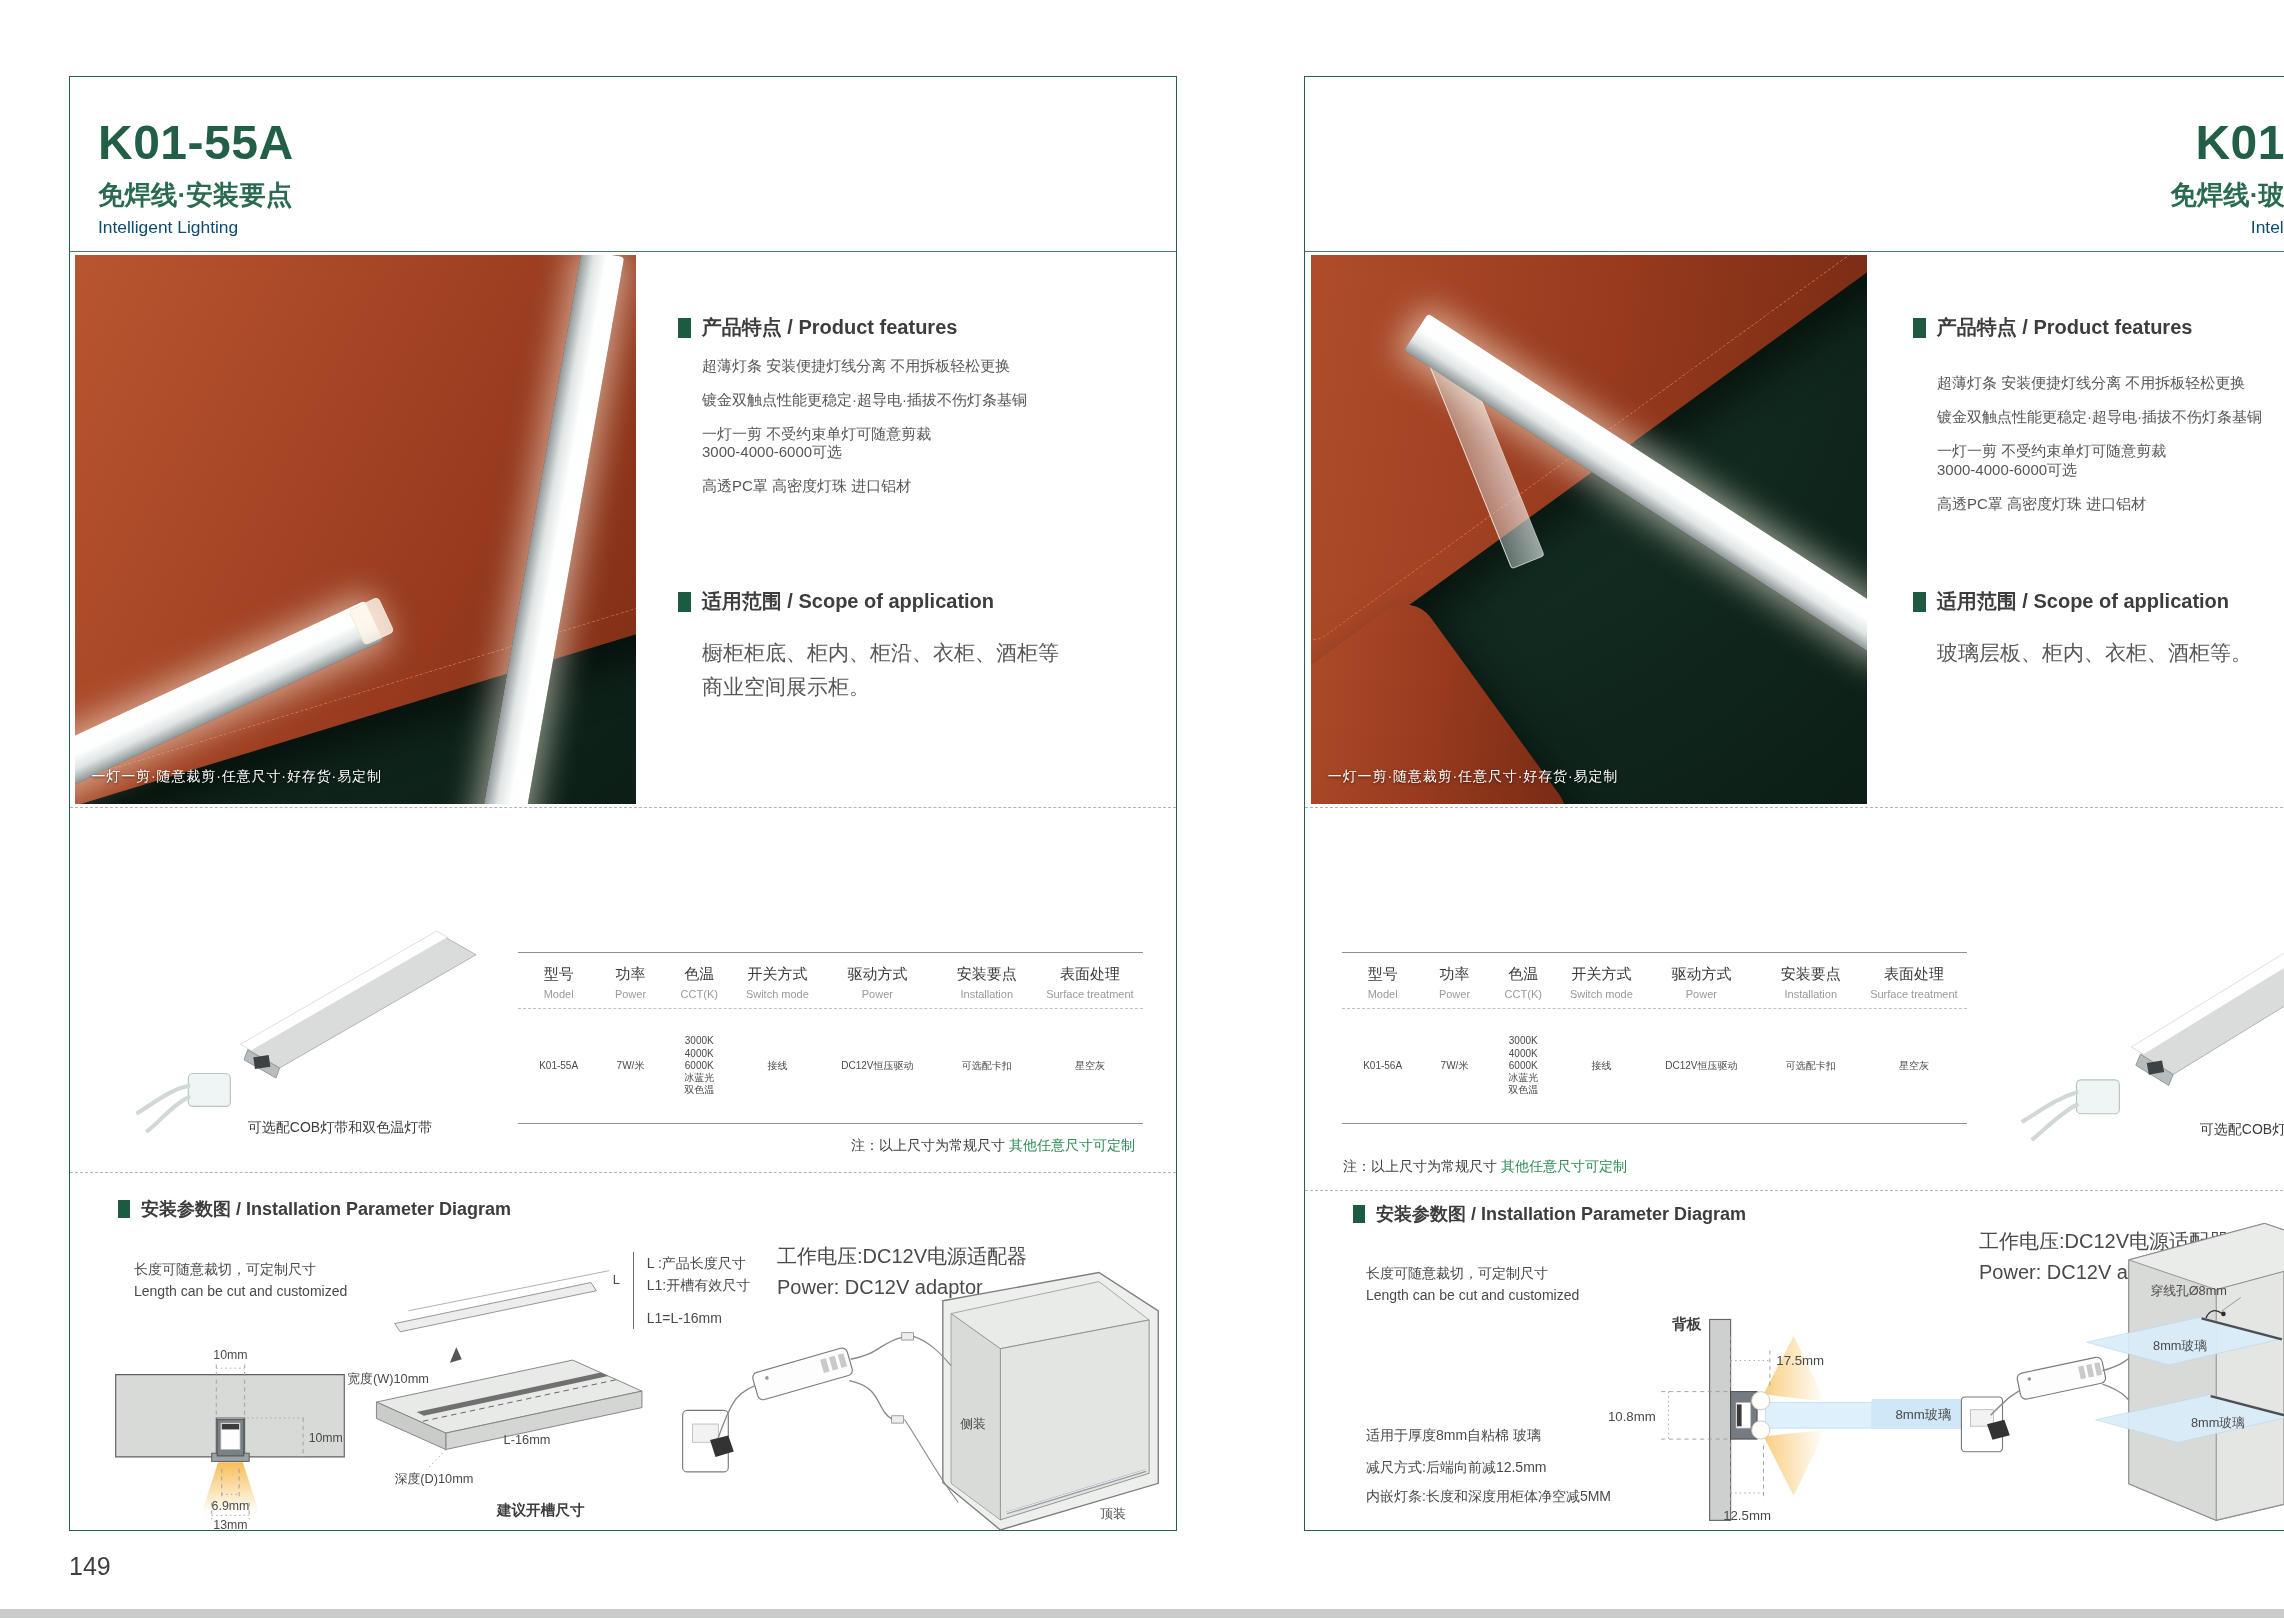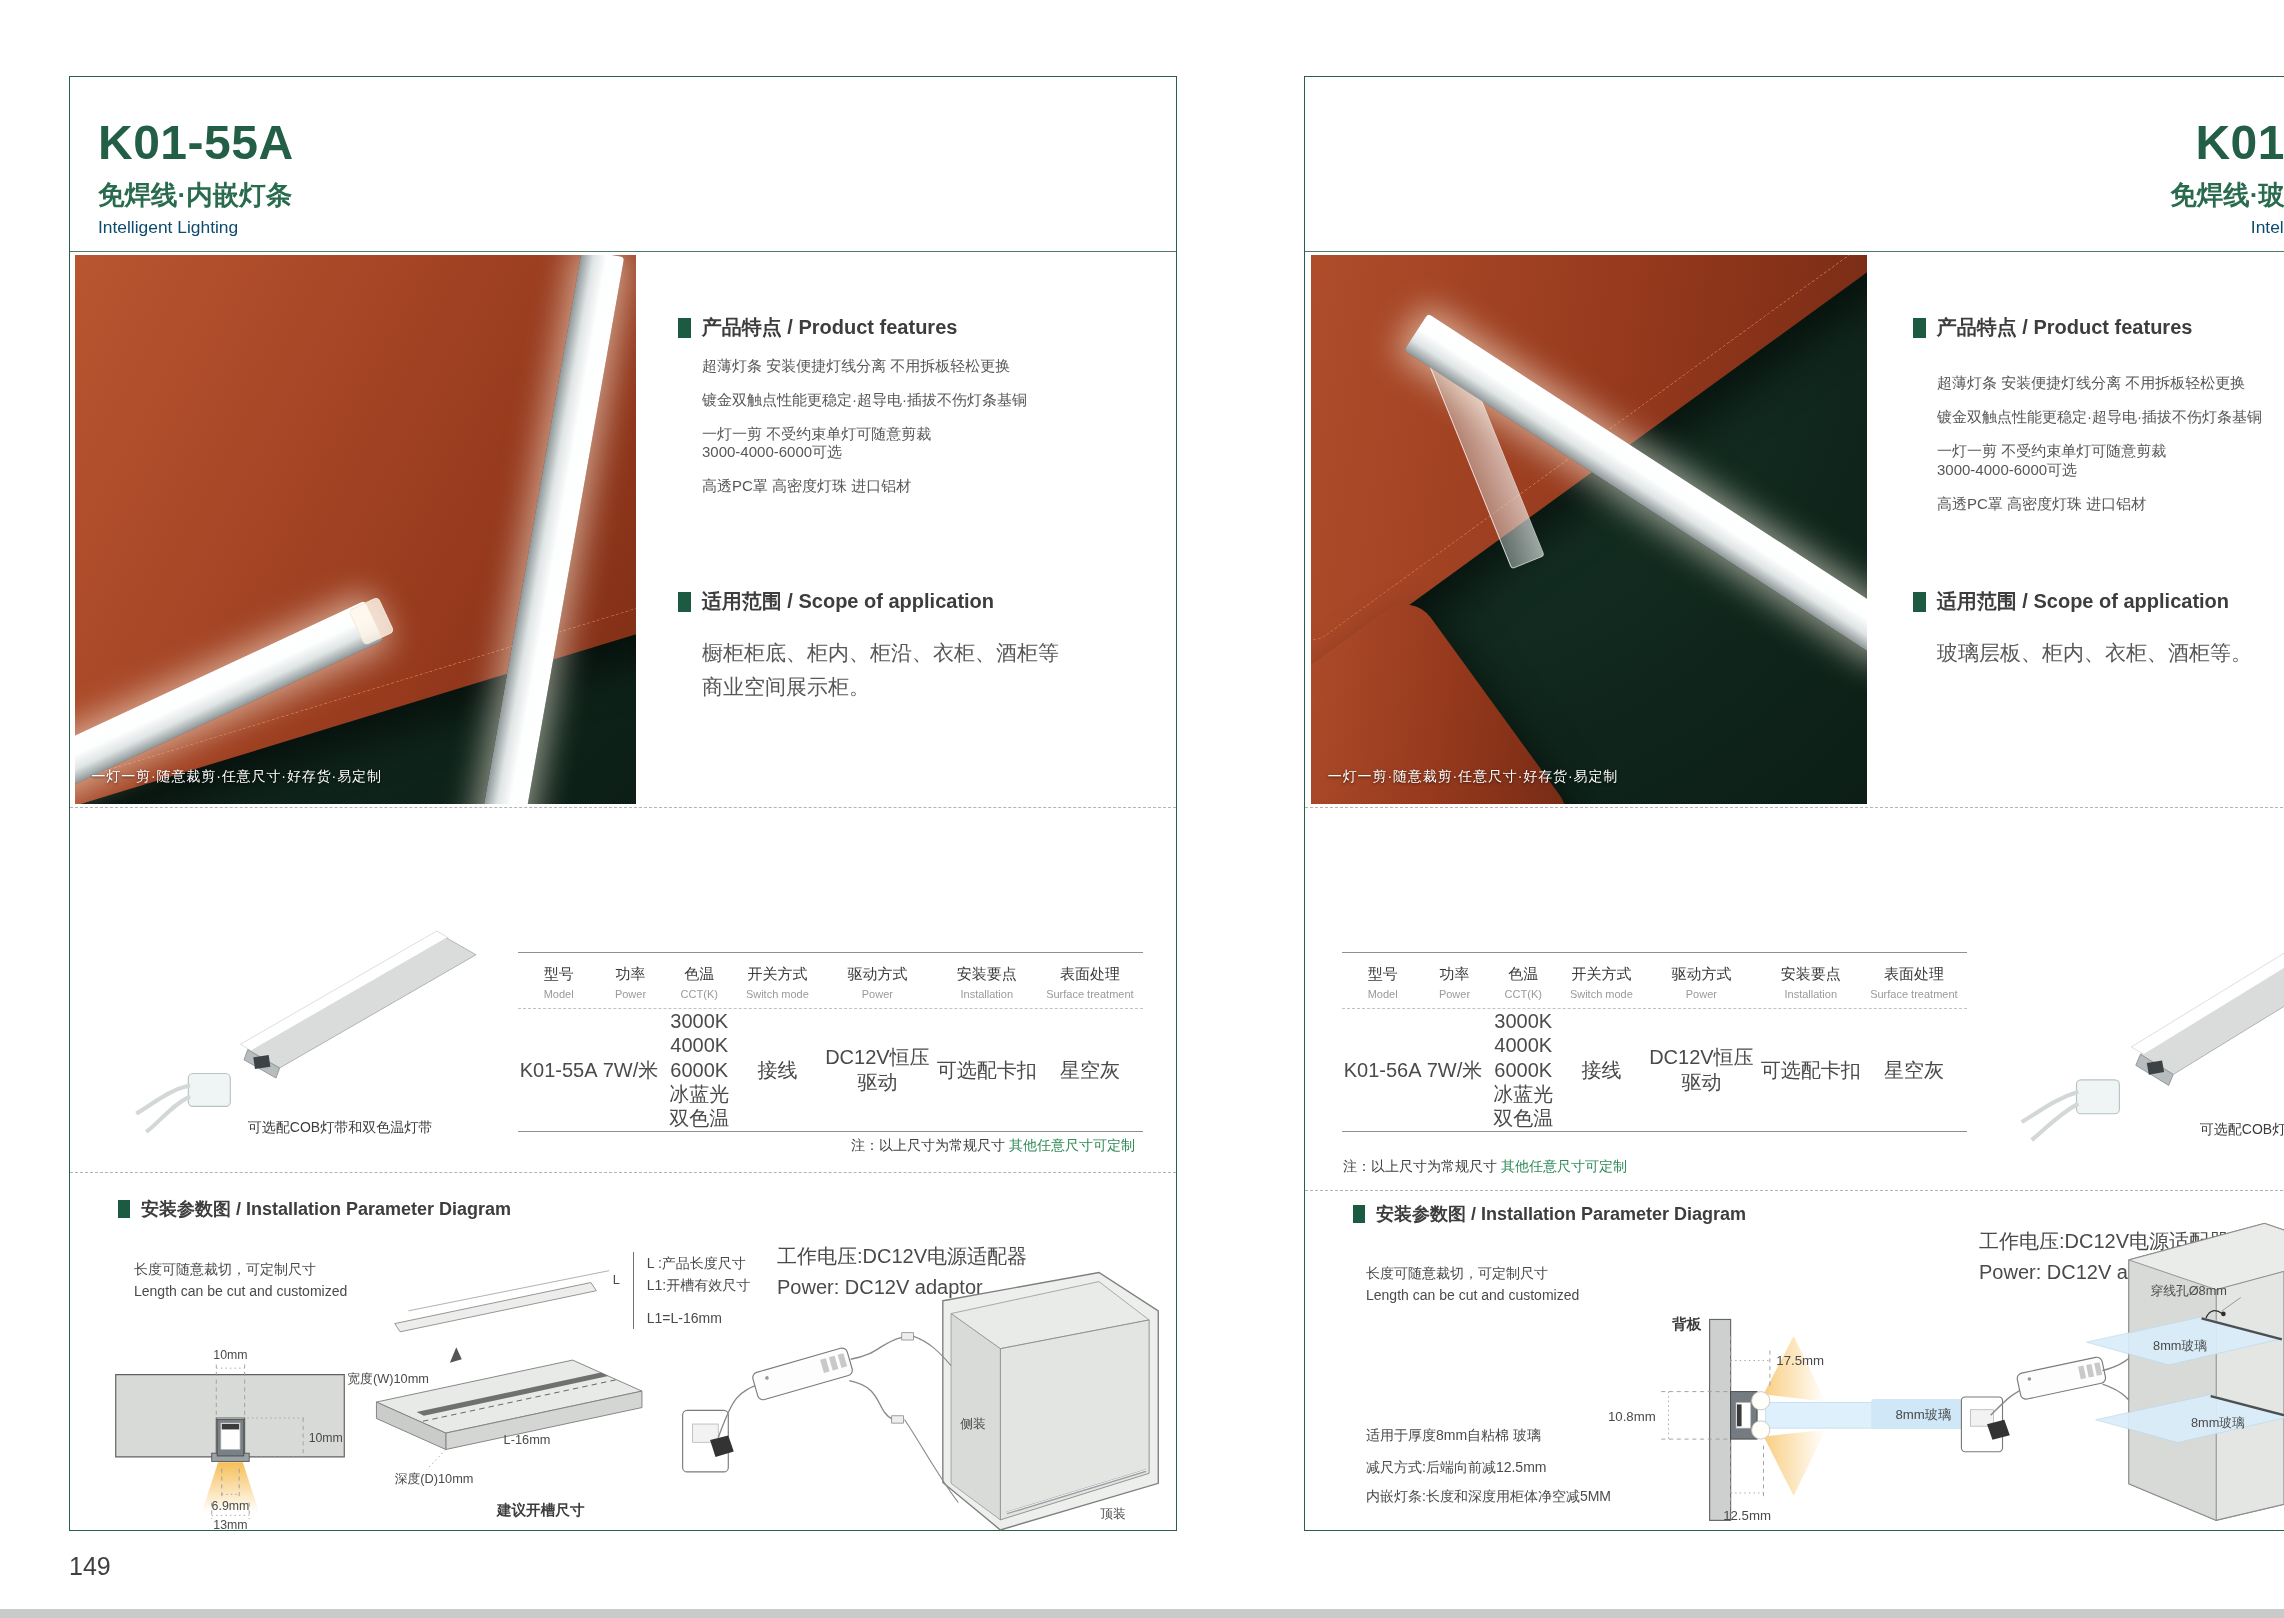--- a/index.html
+++ b/index.html
@@ -47,21 +47,21 @@
 
   
   .spec-table { position:absolute; width:625px; display:grid;
     grid-template-columns:13% 10% 12% 13% 19% 16% 17%;
     border-top:1.8px solid #8f8f8f; border-bottom:1.8px solid #8f8f8f; }
   .sh { text-align:center; padding:12px 0 8.2px; }
   .sh .cn { display:block; font-size:15px; font-weight:normal; color:#3b3b3b; }
   .sh .en { display:block; font-size:11px; color:#9a9a9a; margin-top:3.7px; }
   .sep { grid-column:1 / -1; border-top:0.9px dashed #c2c2c2; }
   .sc { display:flex; align-items:center; justify-content:center; text-align:center;
-    min-height:114px; font-size:20px; color:#4a4a4a; white-space:pre-line; line-height:1.22; }
+    min-height:114px; font-size:10px; color:#4a4a4a; white-space:pre-line; line-height:1.22; }
 
   .note { position:absolute; font-size:14px; color:#3f3f3f; }
   .note .hl { color:#2f8a57; }
 
   
   .inst-head .sec-title { font-size:18px; }
   .cut-note { position:absolute; font-size:14px; color:#4a4a4a; line-height:1.55; }
   .legend { position:absolute; border-left:1.4px solid #6f6f6f; padding-left:12.8px;
     font-size:14px; color:#4a4a4a; line-height:1.6; }
   .legend .eq { margin-top:10px; display:block; }
@@ -82,21 +82,21 @@
   .bottom-strip { position:absolute; left:0; top:1609px; width:2482px; height:9.6px; background:#c9caca; }
   .render-caption { position:absolute; font-size:14px; color:#3c3c3c; text-align:center; }
 </style>
 </head>
 <body>
 
 <div class="page" id="page-left">
 
   <div class="abs" style="left:28px; top:42px;">
     <div class="model">K01-55A</div>
-    <div class="sub-cn">免焊线·内嵌灯条</div>
+    <div class="sub-cn">免焊线·安装要点</div>
     <div class="sub-en">Intelligent Lighting</div>
   </div>
   <div class="title-rule"></div>
 
   <div class="photo" style="left:5px; width:561px; height:549px;">
     <div class="leather" style="left:-128px; top:-142px; width:813px; height:594px; transform:rotate(-17deg);">
       <div class="stitch"></div>
     </div>
     <div class="strip" style="left:-41px; top:502px; width:375px; height:44px; transform:rotate(-25deg); transform-origin:left center;">
       <div class="cap"></div>

